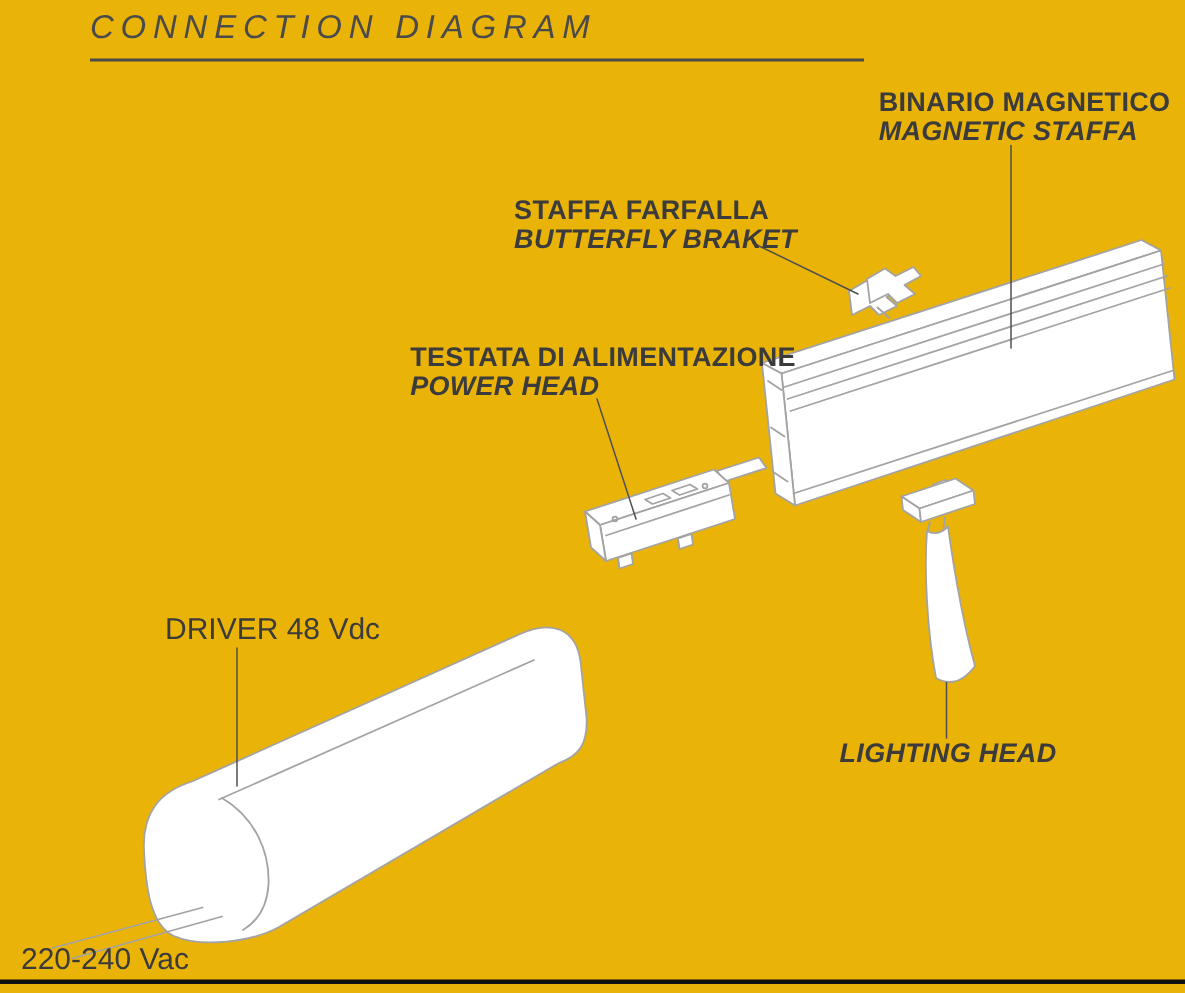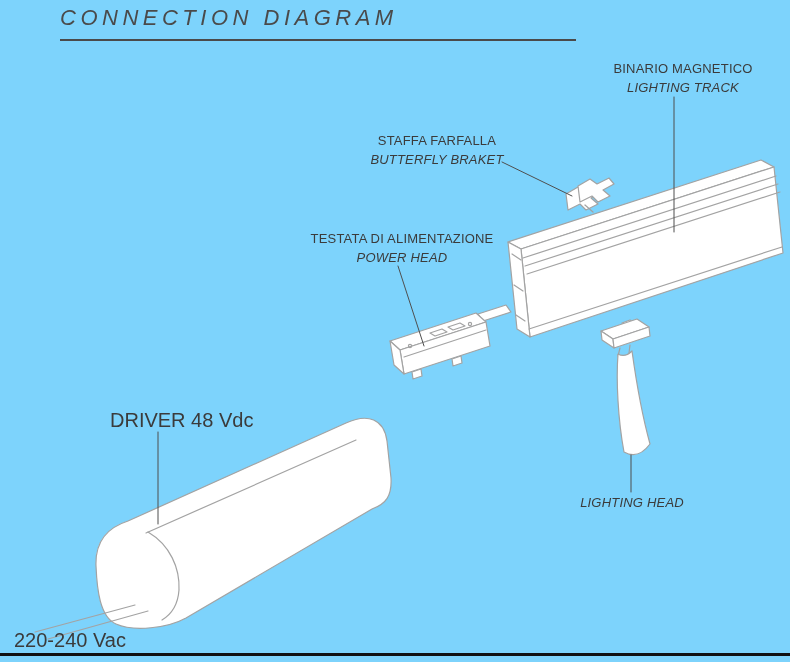--- a/index.html
+++ b/index.html
@@ -1,28 +1,28 @@
 <!DOCTYPE html>
 <html><head>
 <meta charset="utf-8">
 <style>
   html,body{margin:0;padding:0;background:#ffffff;}
   .canvas{
-    position:relative;width:790px;height:662px;background:#7dd3fc;overflow:hidden;
+    position:relative;width:790px;height:662px;background:#eab308;overflow:hidden;
     font-family:"Liberation Sans", sans-serif;color:#3b3b3b;
   }
   .page-title{
     position:absolute;left:60px;top:5px;margin:0;
     font-size:22px;font-weight:400;font-style:italic;letter-spacing:4.5px;color:#4a4a4a;
   }
   .title-rule{position:absolute;left:60px;top:39px;width:516px;height:2px;background:#4a4a4a;}
   svg.art{position:absolute;left:0;top:0;}
   .part-label{
-    position:absolute;transform:translateX(-50%);text-align:center;
-    font-size:13px;line-height:19px;letter-spacing:.2px;white-space:nowrap;
+    position:absolute;transform:translateX(-50%);
+    font-size:18px;line-height:19px;letter-spacing:.2px;white-space:nowrap;font-weight:bold;
   }
   .part-label .en{display:block;font-style:italic;}
   .plain-label{position:absolute;font-size:20px;line-height:18px;white-space:nowrap;}
   .bottom-rule{position:absolute;left:0;top:653px;width:790px;height:3px;background:#111111;}
 </style>
 </head>
 <body>
 
 <div class="canvas">
 
@@ -89,21 +89,21 @@
       <line x1="674" y1="97" x2="674" y2="232"></line>
       <line x1="502" y1="162" x2="572" y2="196"></line>
       <line x1="398" y1="266" x2="424" y2="346"></line>
       <line x1="158" y1="432" x2="158" y2="524"></line>
       <line x1="631" y1="455" x2="631" y2="492"></line>
     </g>
   </svg>
 
   <div class="part-label" style="left:683px;top:59px;">
     <span class="it">BINARIO MAGNETICO</span>
-    <span class="en">LIGHTING TRACK</span>
+    <span class="en">MAGNETIC STAFFA</span>
   </div>
 
   <div class="part-label" style="left:437px;top:131px;">
     <span class="it">STAFFA FARFALLA</span>
     <span class="en">BUTTERFLY BRAKET</span>
   </div>
 
   <div class="part-label" style="left:402px;top:229px;">
     <span class="it">TESTATA DI ALIMENTAZIONE</span>
     <span class="en">POWER HEAD</span>

